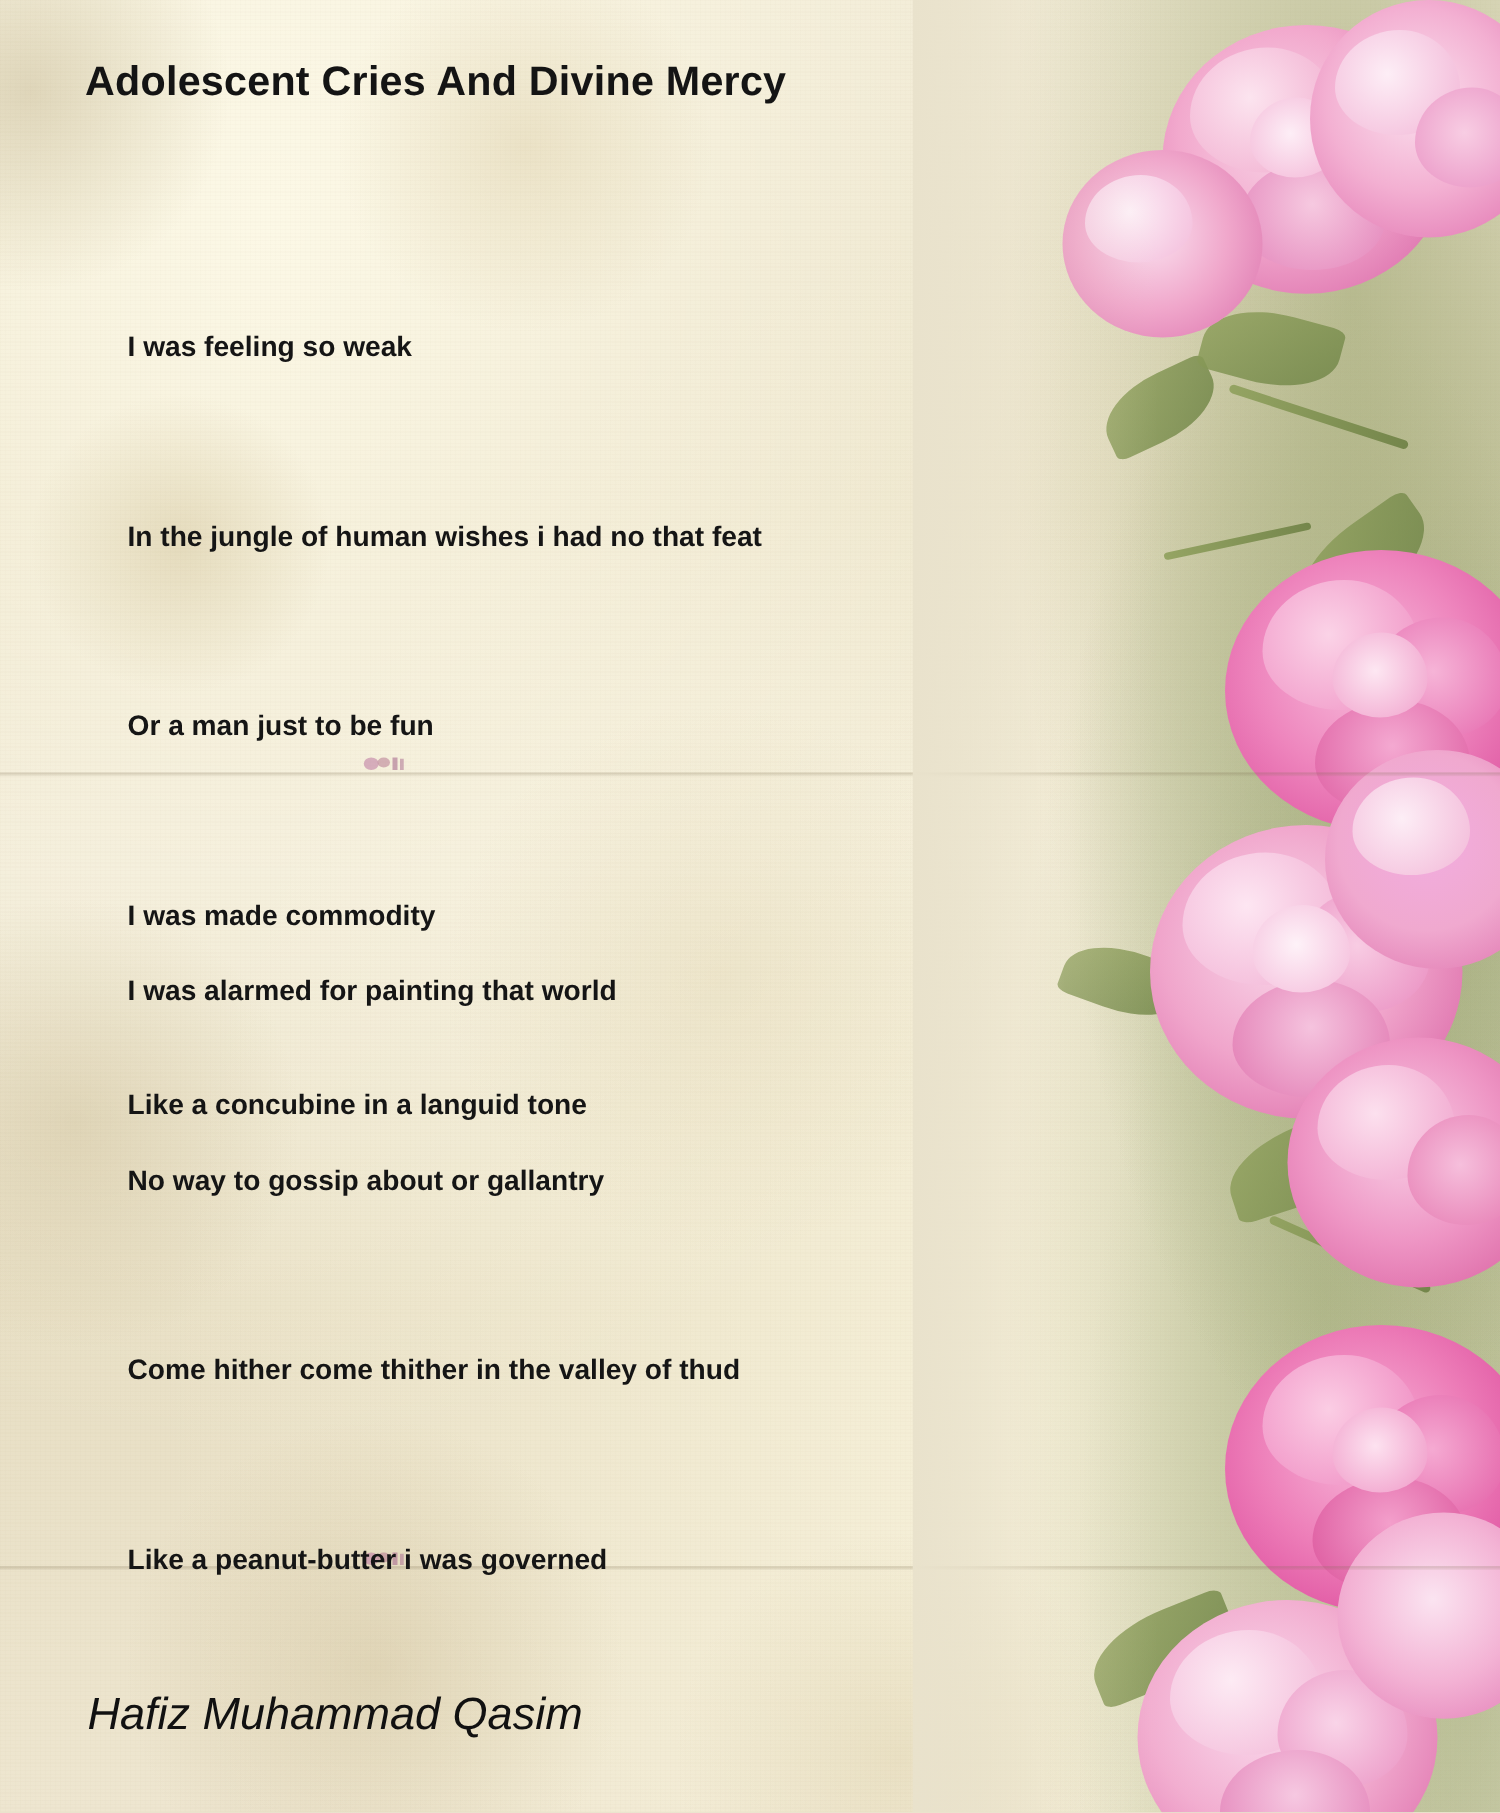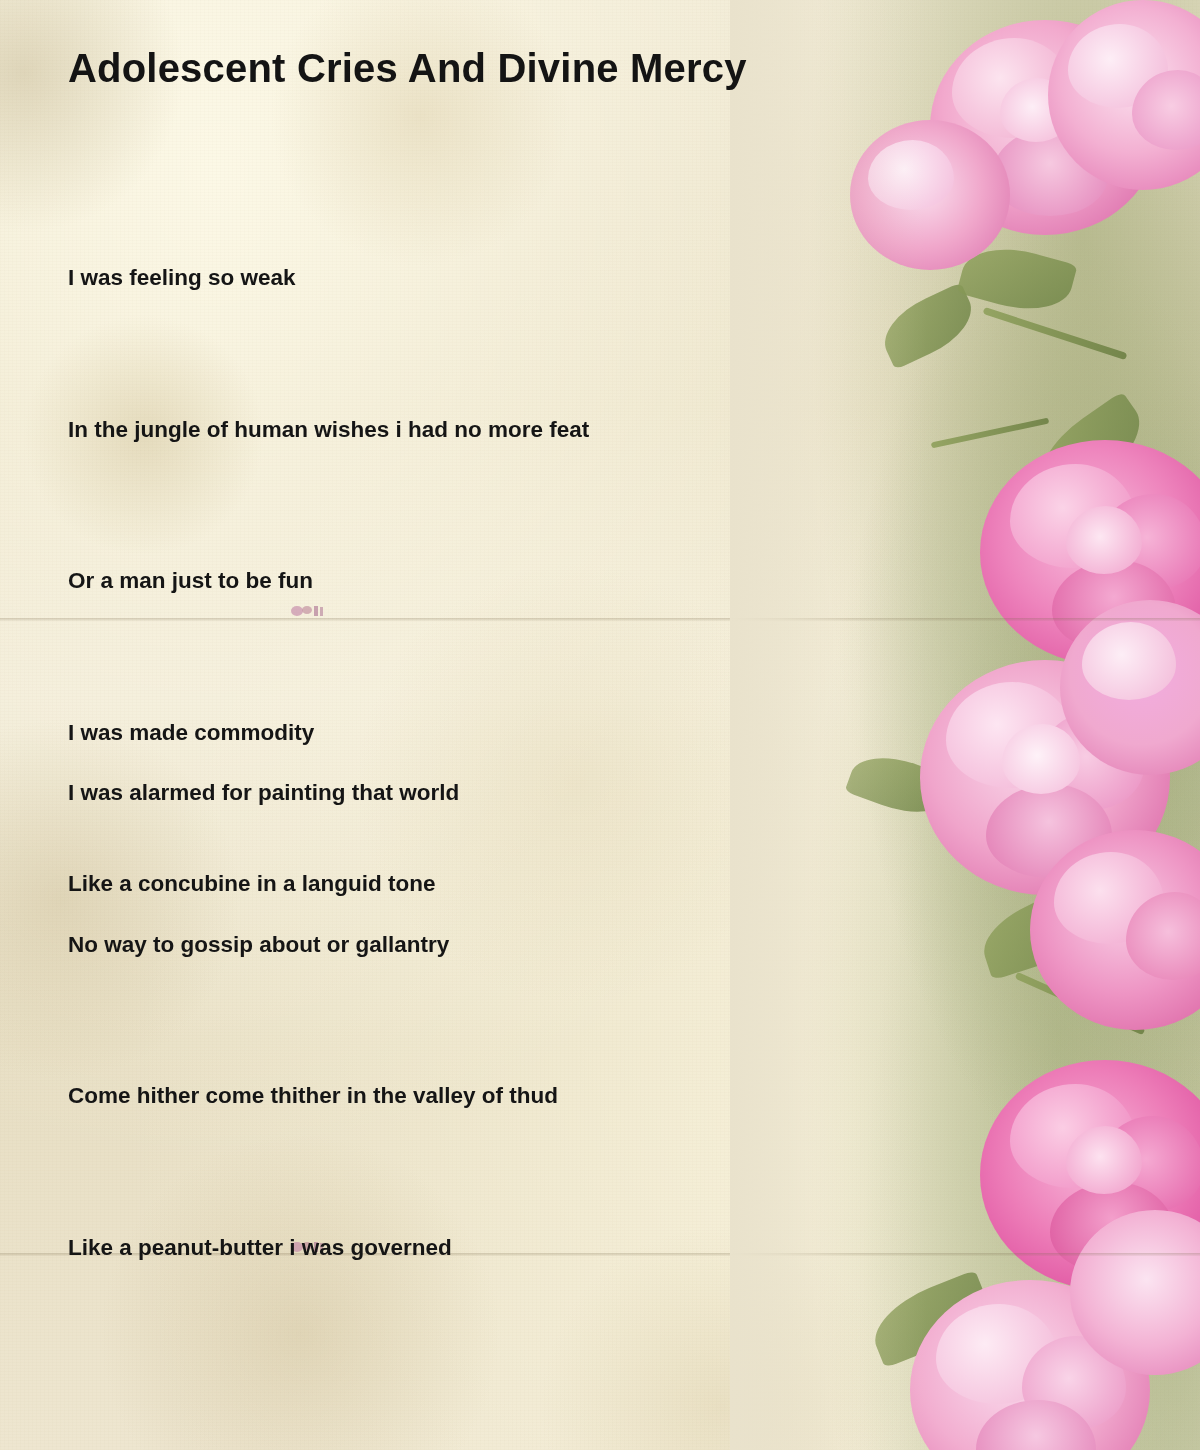--- a/index.html
+++ b/index.html
@@ -120,37 +120,37 @@
     background: linear-gradient(90deg, #8fa05c, #6d8044);
     border-radius: 4px;
     opacity: 0.9;
   }
 
   
   .title {
     position: absolute;
     left: 68px;
     top: 46px;
-    font-size: 40px;
+    font-size: 33px;
     font-weight: bold;
     color: #141414;
     letter-spacing: 0.2px;
     z-index: 60;
   }
   .stanza {
     position: absolute;
     left: 68px;
     z-index: 60;
     color: #151515;
     font-size: 22.5px;
     font-weight: bold;
     line-height: 50.5px;
     white-space: pre;
   }
-  .stanza .line { white-space: pre; }
+  .stanza .line { white-space: pre; margin-left: 34px; }
   .stanza-1 { top: 152px; }
   .stanza-2 { top: 667px; }
 
   .signature {
     position: absolute;
     left: 70px;
     top: 1350px;
     font-size: 36px;
     font-style: italic;
     color: #111;
@@ -248,34 +248,35 @@
     <ellipse cx="7" cy="7" rx="6" ry="5" fill="#c07fa5" opacity="0.8"></ellipse>
     <ellipse cx="17" cy="6" rx="5" ry="4" fill="#b3738f" opacity="0.7"></ellipse>
     <rect x="24" y="2" width="4" height="10" fill="#a96d90" opacity="0.8"></rect>
     <rect x="30" y="3" width="3" height="9" fill="#a96d90" opacity="0.7"></rect>
   </svg>
 
   <div class="title">Adolescent Cries And Divine Mercy</div>
 
   <div class="stanza stanza-1">
     <div class="line">I was feeling so weak</div>
-    <div class="line">In the jungle of human wishes i had no more feat</div>
+    <div class="line">In the jungle of human wishes i had no that feat</div>
     <div class="line">Or a man just to be fun</div>
     <div class="line">I was made commodity</div>
     <div class="line">Like a concubine in a languid tone</div>
     
   </div>
 
   <div class="stanza stanza-2">
     <div class="line">I was alarmed for painting that world</div>
     <div class="line">No way to gossip about or gallantry</div>
     <div class="line">Come hither come thither in the valley of thud</div>
     <div class="line">Like a peanut-butter i was governed</div>
     
     
     
     
     
     
   </div>
 
+  <div class="signature">Hafiz Muhammad Qasim</div>
 
 </div>
 
 </body></html>

